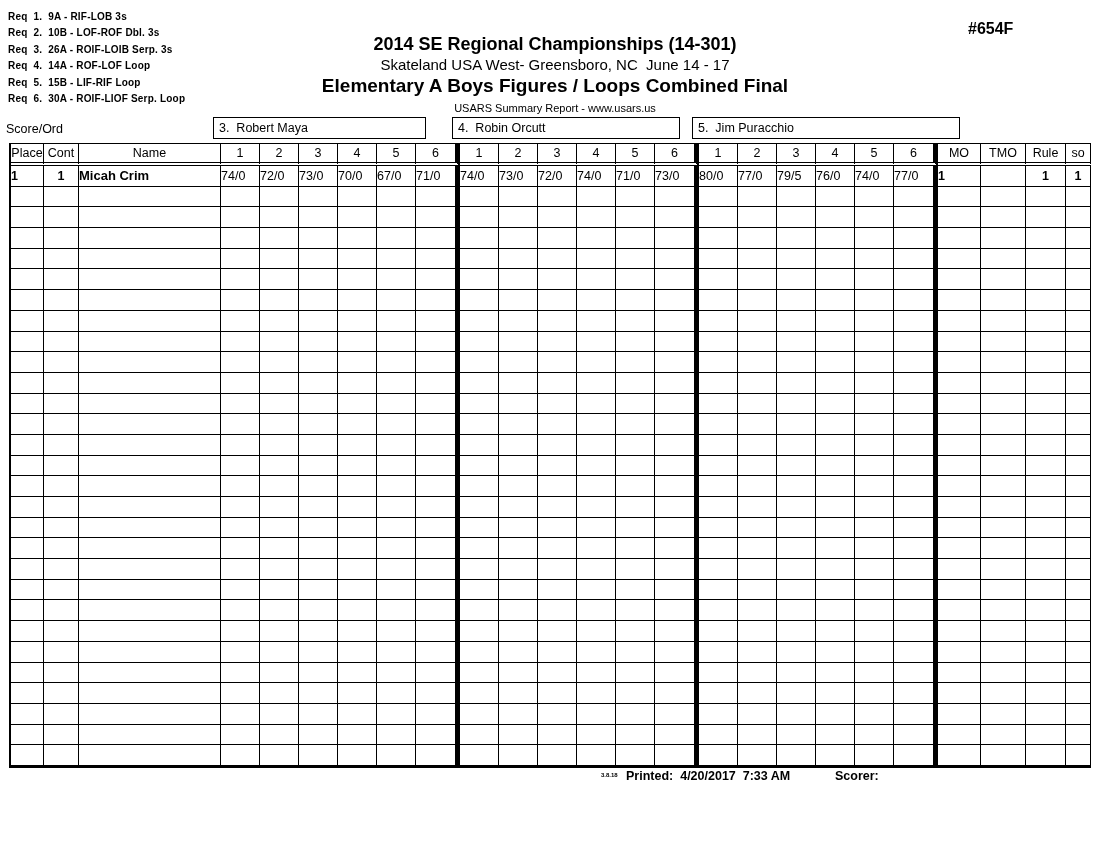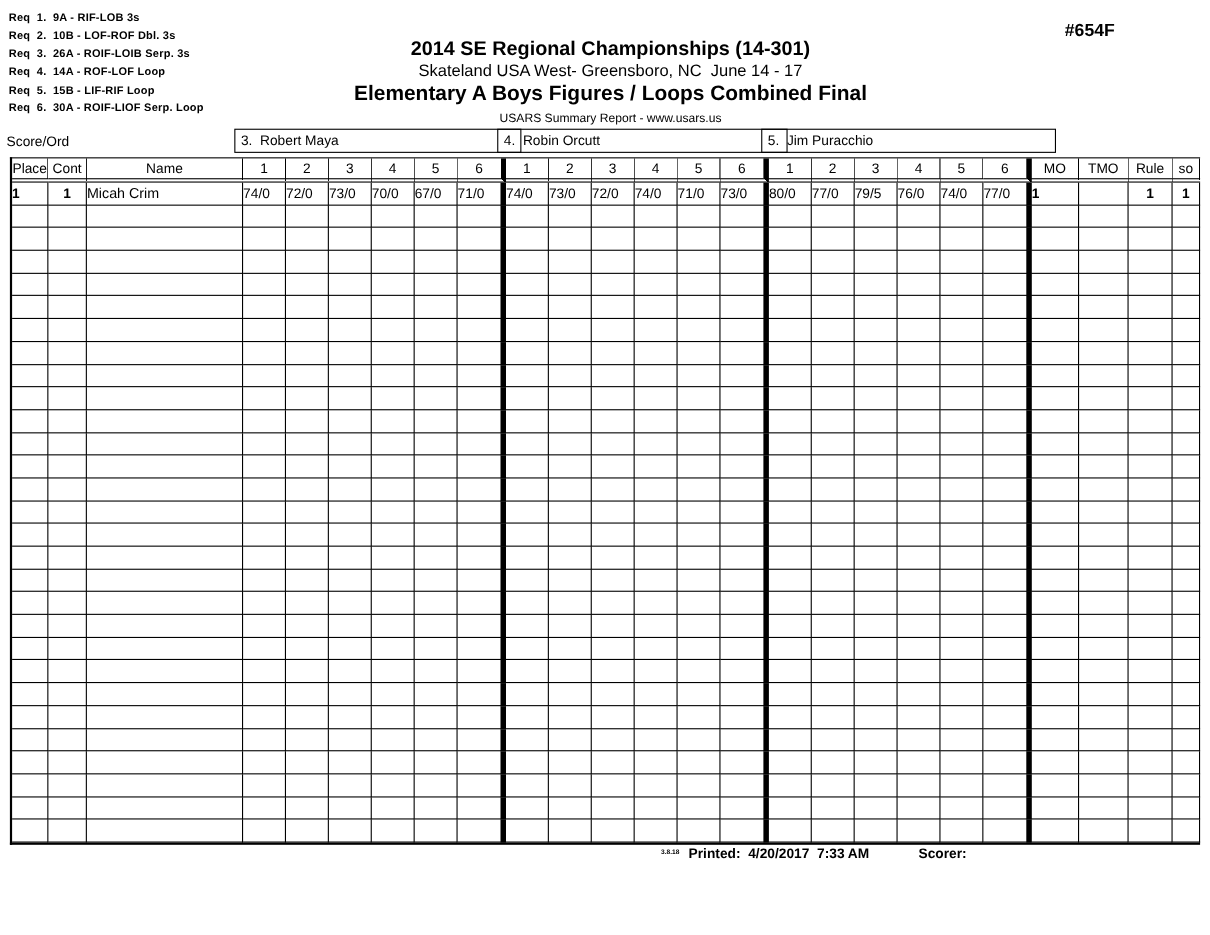--- a/index.html
+++ b/index.html
@@ -30,22 +30,22 @@
   .doc-number { position: absolute; left: 968px; top: 20px; font-size: 16px; font-weight: bold; }
 
   
   .score-ord-label { position: absolute; left: 6px; top: 122px; font-size: 12.5px; }
   .judge-box {
     position: absolute; top: 117px; height: 22px;
     border: 1px solid #000; box-sizing: border-box;
     font-size: 12.5px; line-height: 20px;
     padding-left: 5px; white-space: pre;
   }
-  .judge-box.j3 { left: 213px; width: 261px; }
-  .judge-box.j4 { left: 452px; width: 264px; }
+  .judge-box.j3 { left: 213px; width: 213px; }
+  .judge-box.j4 { left: 452px; width: 228px; }
   .judge-box.j5 { left: 692px; width: 268px; }
 
   
   .main-table {
     position: absolute; left: 9px; top: 143px;
     border-collapse: separate; border-spacing: 0;
     table-layout: fixed; width: 1082px;
     border-left: 2px solid #000; border-top: 1px solid #000; border-bottom: 2px solid #000;
     font-size: 12.5px;
   }
@@ -57,21 +57,21 @@
   }
   .main-table thead th {
     height: 22px; font-weight: normal; text-align: center;
     border-bottom: 4px double #000; vertical-align: middle;
   }
   .main-table tbody td { height: 20.7px; vertical-align: middle; }
   .main-table .sep { border-right-width: 5px; }
   .h-name, .c-name { text-align: left; padding-left: 5px; }
   .c-place { text-align: left; padding-left: 7px; font-weight: bold; }
   .c-cont  { text-align: center; font-weight: bold; }
-  .c-name  { font-weight: normal; font-size: 13px; }
+  .c-name  { font-weight: bold; font-size: 13px; }
   .c-score { text-align: left; padding-left: 2px; }
   .c-mo    { text-align: left; padding-left: 7px; font-weight: bold; }
   .c-rule, .c-so { text-align: center; font-weight: bold; }
   .c-tmo   { text-align: center; }
 
   
   .footer-version { position: absolute; left: 601px; top: 772px; font-size: 6px; font-weight: bold; white-space: pre; }
   .footer-printed { position: absolute; left: 626px; top: 769px; font-size: 12.5px; font-weight: bold; white-space: pre; }
   .footer-scorer  { position: absolute; left: 835px; top: 769px; font-size: 12.5px; font-weight: bold; white-space: pre; }
 </style>

